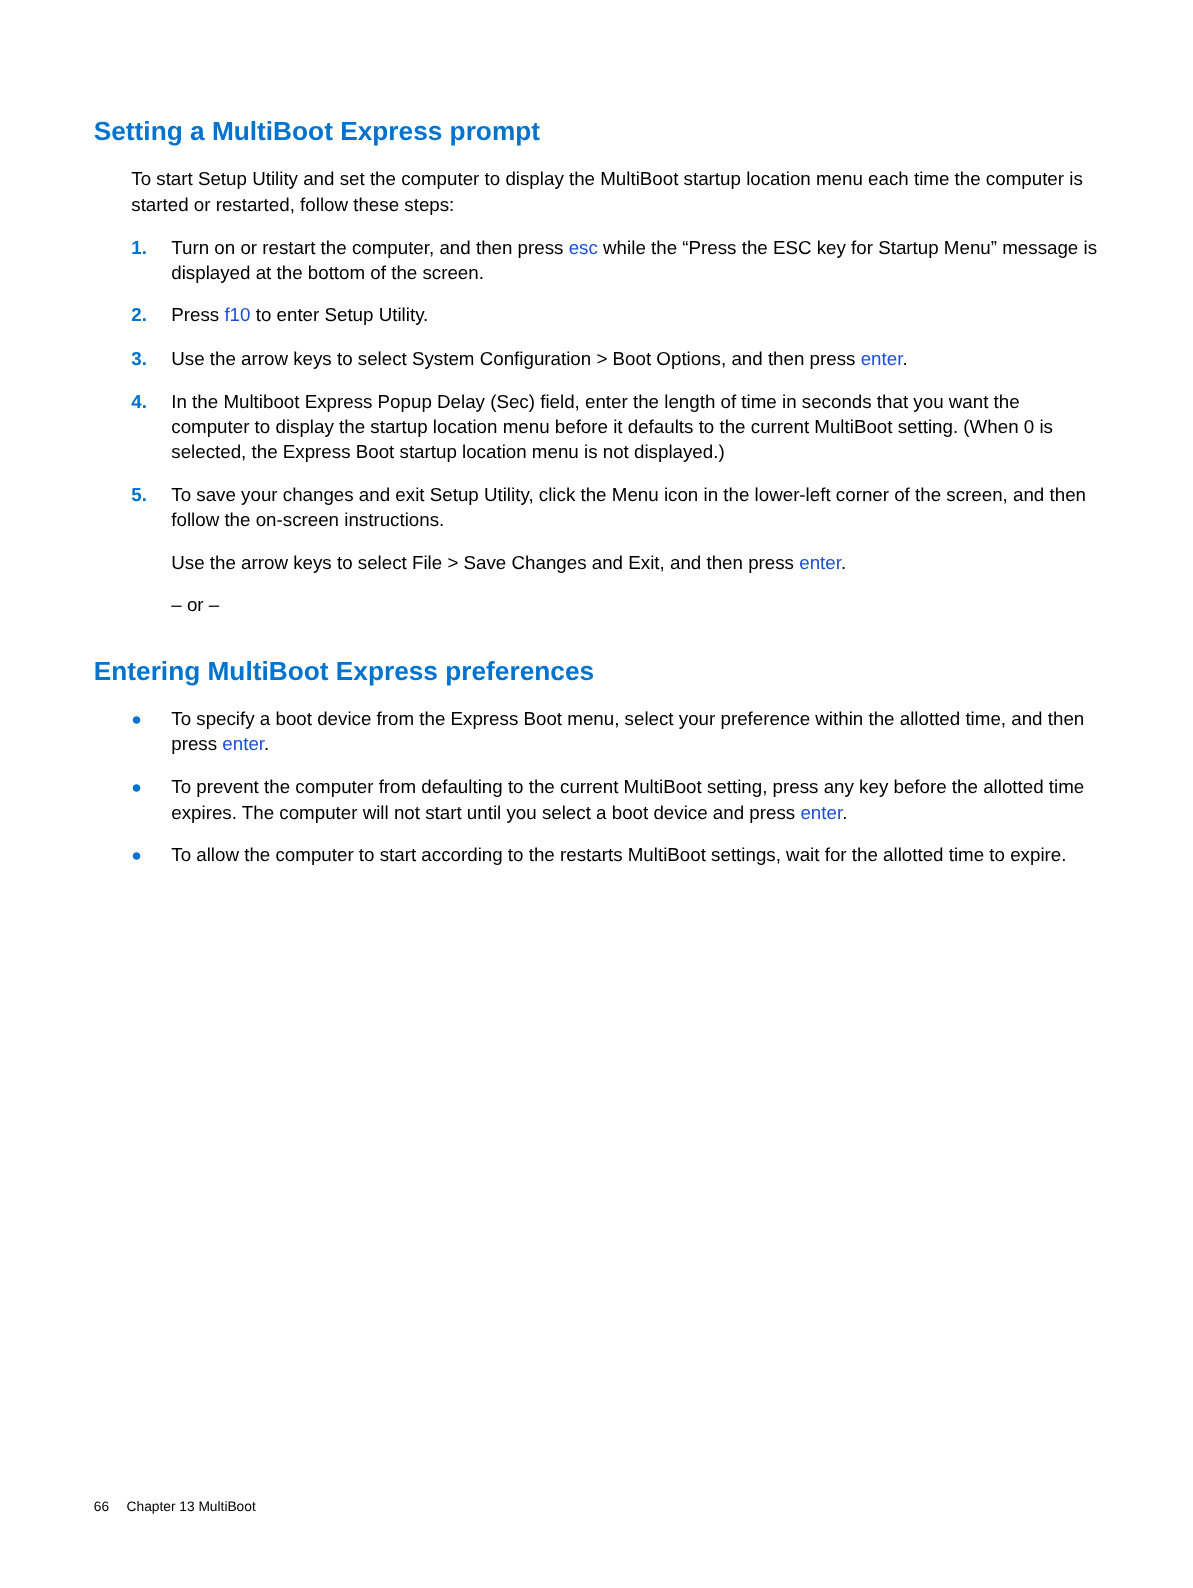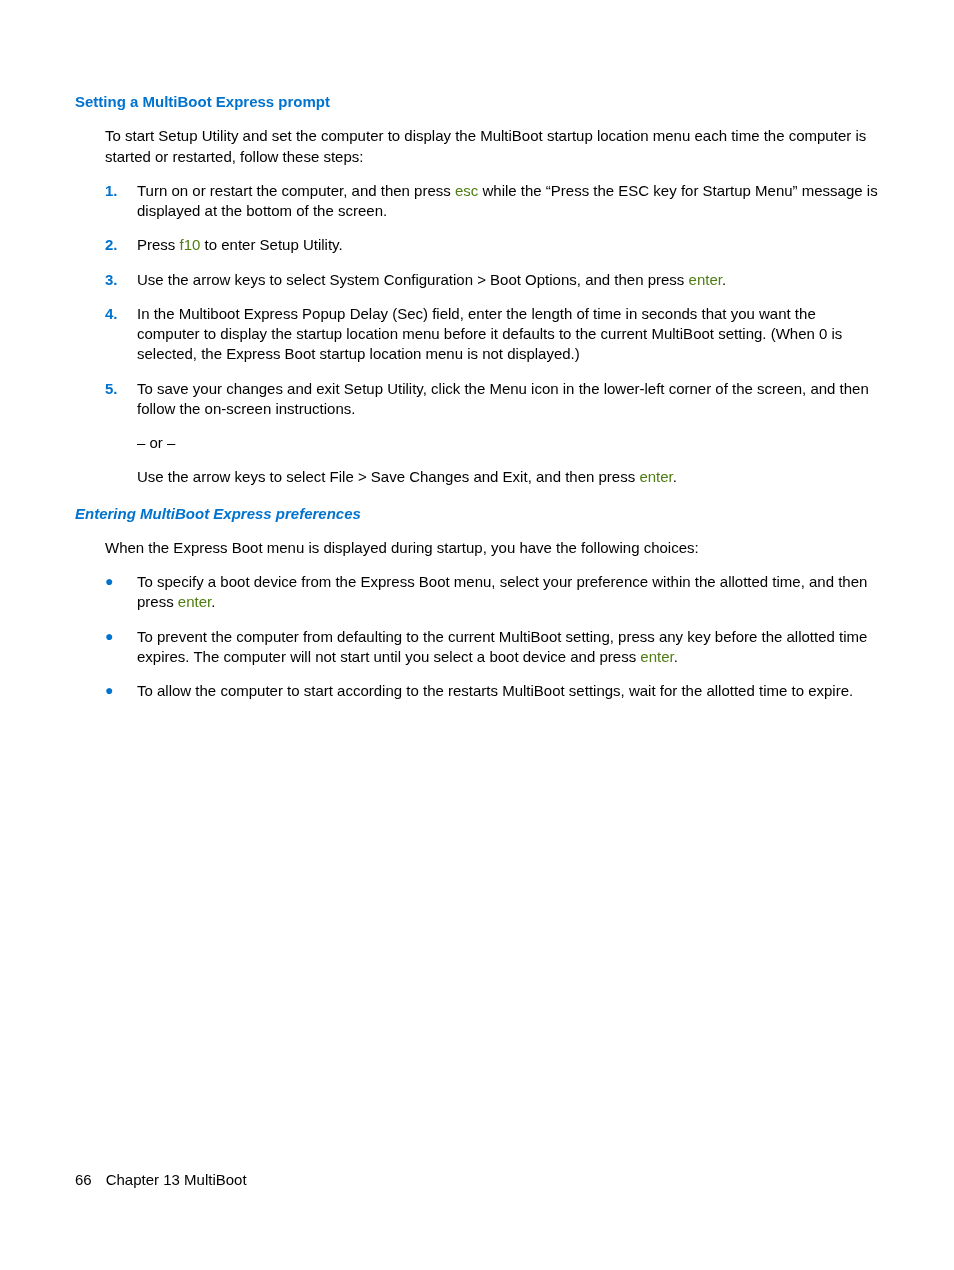--- a/index.html
+++ b/index.html
@@ -11,25 +11,25 @@
       width: 954px;
       height: 1270px;
       position: relative;
       line-height: 1.35;
     }
     .page {
       padding: 92px 75px 0 75px;
     }
     h2 {
       color: #0073cf;
-      font-size: 15px;
+      font-size: 21px;
       font-weight: bold;
       margin-bottom: 14px;
     }
-    .h2-spacer { margin-top: 16px; font-style: italic; }
+    .h2-spacer { margin-top: 28px; }
     .body-indent { margin-left: 30px; }
     p { margin-bottom: 14px; }
     ol.numbered {
       list-style: none;
       margin: 0 0 14px 0;
       padding: 0;
     }
     ol.numbered > li {
       display: flex;
       margin-bottom: 14px;
@@ -53,27 +53,27 @@
       margin-bottom: 14px;
     }
     ul.bullets .dot {
       color: #0073cf;
       width: 32px;
       flex: none;
       font-size: 14px;
       line-height: 1.4;
     }
     ul.bullets .text { flex: 1; }
-    .key { color: #4d7c0f; }
+    .key { color: #1d4ed8; }
     .bold { font-weight: normal; }
     .footer {
       position: absolute;
-      bottom: 80px;
+      bottom: 56px;
       left: 75px;
-      font-size: 15px;
+      font-size: 11px;
     }
     .footer .pg { margin-right: 14px; }
   </style>
 </head>
 <body>
 
 <div class="page">
 
   <h2>Setting a MultiBoot Express prompt</h2>
 
@@ -94,32 +94,31 @@
         <span class="text"><span>Use the arrow keys to select </span><span class="bold">System Configuration &gt; Boot Options</span><span>, and then press </span><span class="key">enter</span><span>.</span></span>
       </li>
       <li>
         <span class="num">4.</span>
         <span class="text"><span>In the </span><span class="bold">Multiboot Express Popup Delay (Sec)</span><span> field, enter the length of time in seconds that you want the computer to display the startup location menu before it defaults to the current MultiBoot setting. (When 0 is selected, the Express Boot startup location menu is not displayed.)</span></span>
       </li>
       <li>
         <span class="num">5.</span>
         <span class="text">
           <p><span>To save your changes and exit Setup Utility, click the </span><span class="bold">Menu</span><span> icon in the lower-left corner of the screen, and then follow the on-screen instructions.</span></p>
+          <p><span>Use the arrow keys to select </span><span class="bold">File &gt; Save Changes and Exit</span><span>, and then press </span><span class="key">enter</span><span>.</span></p>
           <p>– or –</p>
-          <p><span>Use the arrow keys to select </span><span class="bold">File &gt; Save Changes and Exit</span><span>, and then press </span><span class="key">enter</span><span>.</span></p>
         </span>
       </li>
     </ol>
 
   </div>
 
   <h2 class="h2-spacer">Entering MultiBoot Express preferences</h2>
 
   <div class="body-indent">
-    <p>When the Express Boot menu is displayed during startup, you have the following choices:</p>
 
     <ul class="bullets">
       <li>
         <span class="dot">●</span>
         <span class="text"><span>To specify a boot device from the Express Boot menu, select your preference within the allotted time, and then press </span><span class="key">enter</span><span>.</span></span>
       </li>
       <li>
         <span class="dot">●</span>
         <span class="text"><span>To prevent the computer from defaulting to the current MultiBoot setting, press any key before the allotted time expires. The computer will not start until you select a boot device and press </span><span class="key">enter</span><span>.</span></span>
       </li>

